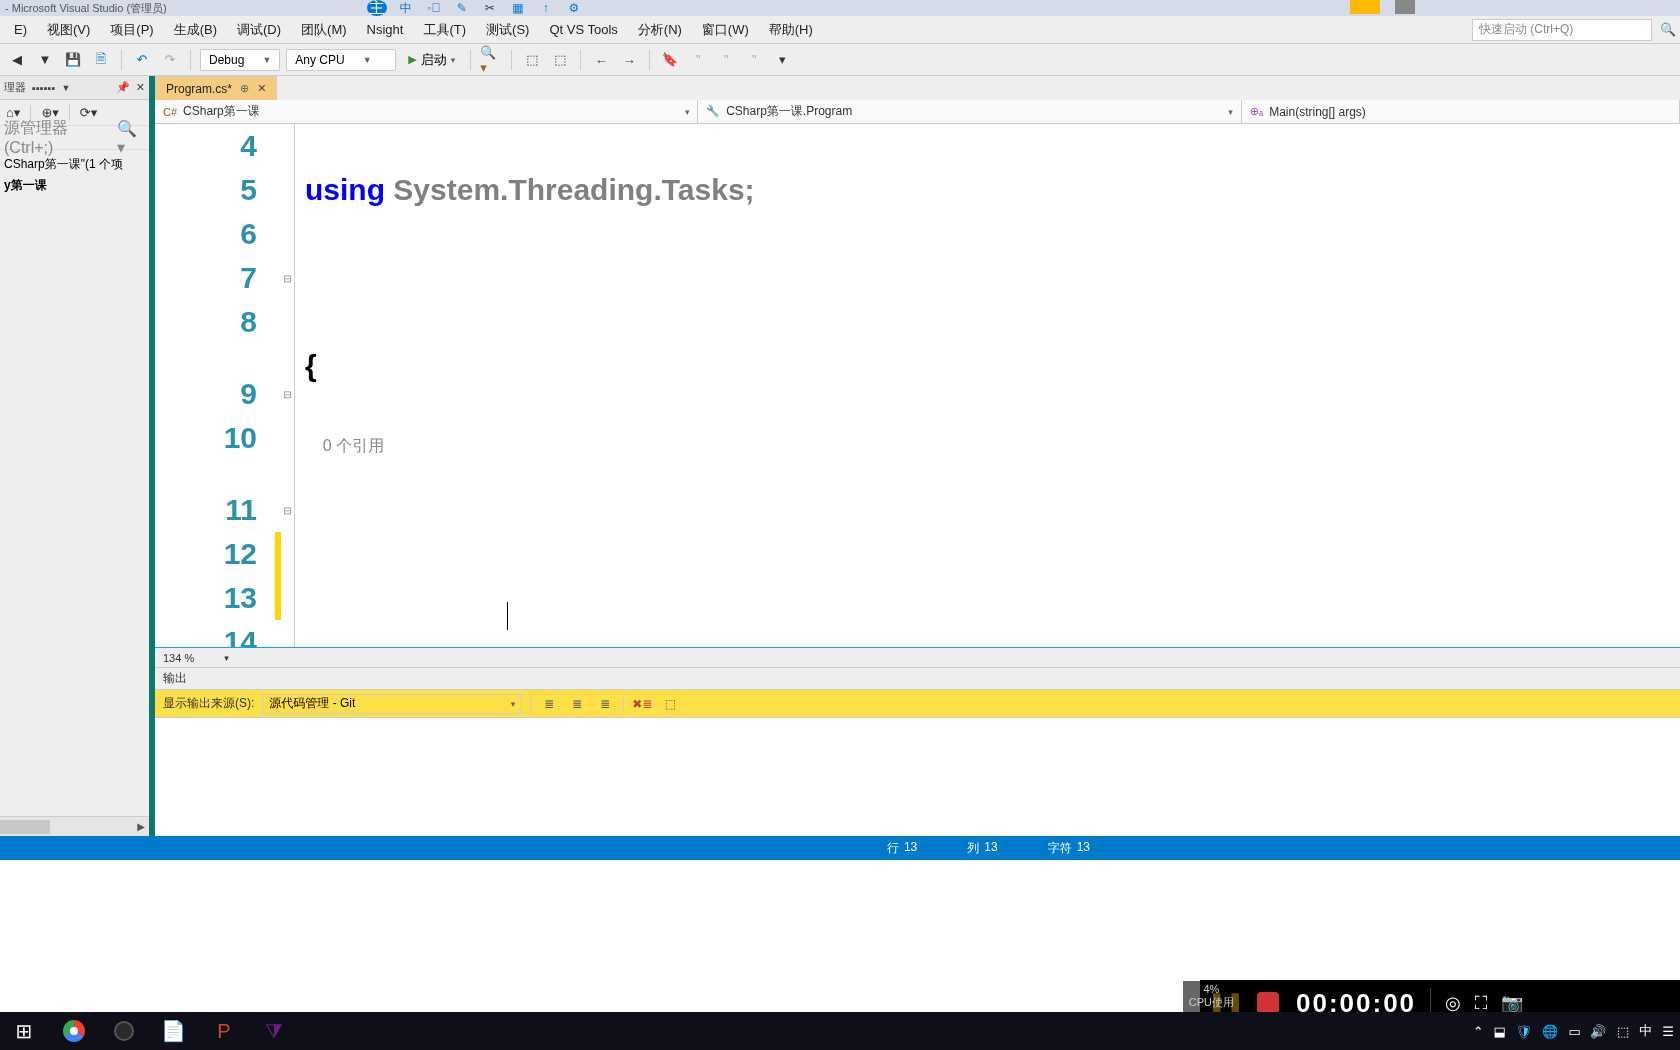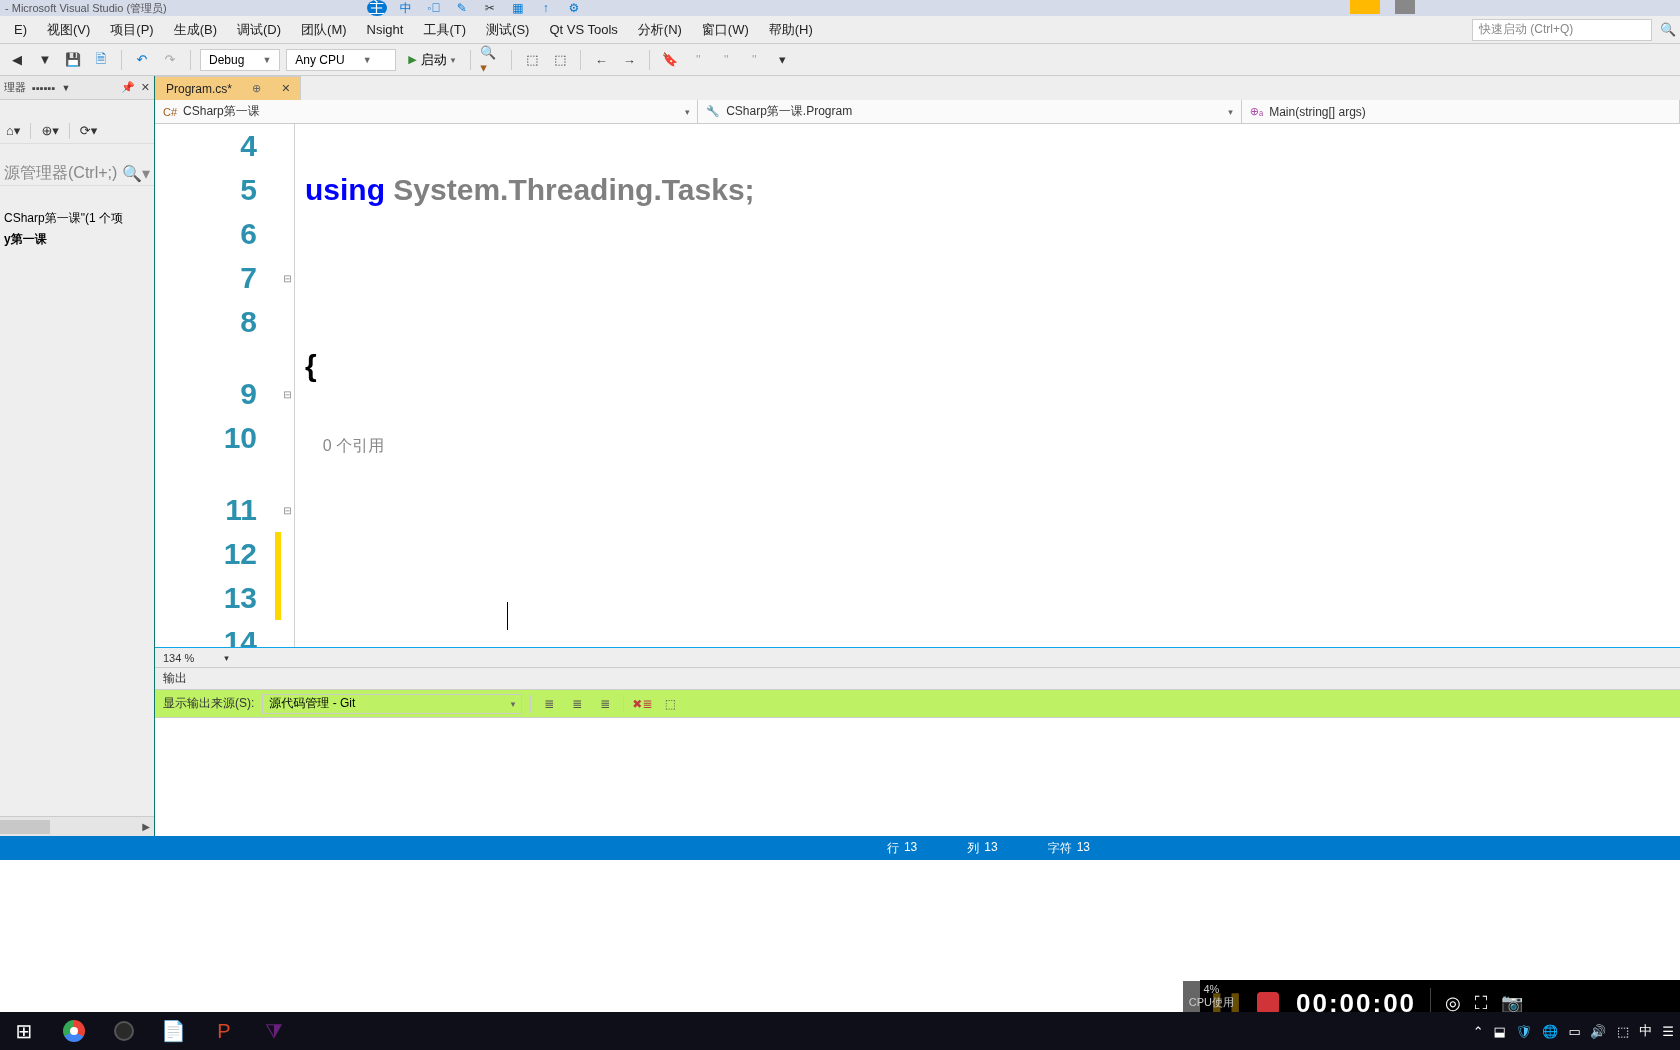--- a/index.html
+++ b/index.html
@@ -28,40 +28,40 @@
 .runbtn .tri { color: #388a34; font-size: 11px; }
 
 
 .abox { position: absolute; right: 300px; top: 0; width: 30px; height: 14px; background: #ffb900; }
 .abox2 { position: absolute; right: 265px; top: 0; width: 20px; height: 14px; background: #888; }
 
 
 .main { display: flex; height: 760px; }
 
 
-.sidebar { width: 155px; background: #eee; border-right: 1px solid #0f766e; display: flex; flex-direction: column; gap: 18px; }
+.sidebar { width: 155px; background: #eee; border-right: 6px solid #0f766e; display: flex; flex-direction: column; }
 .sb-header { height: 24px; display: flex; align-items: center; padding: 0 4px; font-size: 11px; color: #444; border-bottom: 1px solid #ccc; background: #e8e8e8; }
 .sb-header .pin { margin-left: auto; font-size: 11px; }
 .sb-header .x { margin-left: 6px; }
 .sb-toolbar { height: 26px; display: flex; align-items: center; padding: 0 6px; gap: 10px; border-bottom: 1px solid #ddd; }
 .sb-toolbar .i { font-size: 13px; color: #333; }
 .sb-search { height: 24px; display: flex; align-items: center; padding: 0 4px; font-size: 16px; color: #888; border-bottom: 1px solid #ddd; }
 .sb-search .mag { margin-left: auto; }
 .sb-tree { padding: 4px; font-size: 12px; }
 .sb-tree .tnode { padding: 2px 0; white-space: nowrap; overflow: hidden; }
 .sb-bottom { margin-top: auto; height: 20px; background: #e5e5e5; border-top: 1px solid #ccc; display: flex; align-items: center; }
 .sb-bottom .scr { width: 50px; height: 14px; background: #c8c8c8; }
 .sb-bottom .arr { margin-left: auto; padding: 0 4px; color: #555; font-size: 10px; }
 
 
 .editor-area { flex: 1; display: flex; flex-direction: column; background: #fff; }
 
 
 .tabs { height: 24px; background: #eee; display: flex; align-items: flex-end; }
-.tab { height: 24px; background: #f5cc7f; border: 1px solid #ccc; border-bottom: none; padding: 0 10px; display: flex; align-items: center; gap: 20px; font-size: 12px; color: #222; }
+.tab { height: 24px; background: #f5cc7f; border: 1px solid #ccc; border-bottom: none; padding: 0 10px; display: flex; align-items: center; gap: 8px; font-size: 12px; color: #222; }
 .tab .tclose { font-size: 11px; color: #444; }
 .tab .tast { color: #666; font-size: 11px; }
 
 
 .navbar { height: 24px; display: flex; border-bottom: 1px solid #ccc; background: #fafafa; }
 .navcombo { flex: 1; display: flex; align-items: center; padding: 0 8px; font-size: 12px; color: #333; border-right: 1px solid #ccc; gap: 6px; }
 .navcombo .icn { font-size: 11px; color: #a06020; }
 .navcombo .arr { margin-left: auto; color: #666; font-size: 9px; }
 
 
@@ -81,21 +81,21 @@
 .code .ref-line { height: 28px; font-size: 16px; font-weight: normal; color: #888; line-height: 28px; }
 .kw { color: #0000ff; }
 .gray { color: #808080; }
 .cursor-caret { position: absolute; left: 212px; top: 478px; width: 1px; height: 28px; background: #000; }
 
 
 .zoombar { height: 20px; background: #eee; border-top: 1px solid #0ea5e9; display: flex; align-items: center; padding: 0 8px; font-size: 11px; color: #333; }
 .zoombar .zarr { margin-left: 30px; font-size: 9px; }
 
 
-.output-panel { background: #bef264; border-top: 1px solid #ccc; }
+.output-panel { background: #fde047; border-top: 1px solid #ccc; }
 .out-header { height: 22px; background: #eee; padding: 0 8px; display: flex; align-items: center; font-size: 12px; color: #333; border-bottom: 1px solid #ccc; }
 .out-toolbar { height: 28px; display: flex; align-items: center; padding: 0 8px; gap: 8px; border-bottom: 1px solid #ccc; font-size: 12px; }
 .out-toolbar .osrc { color: #333; }
 .out-toolbar .osel { width: 260px; height: 20px; border: 1px solid #ccc; padding: 0 6px; display: flex; align-items: center; }
 .out-toolbar .osel .arr { margin-left: auto; font-size: 9px; color: #666; }
 .out-toolbar .obtn { width: 20px; text-align: center; color: #555; font-size: 12px; }
 .out-body { height: 118px; background: #fff; }
 
 
 .statusbar { height: 24px; background: #007acc; color: #fff; display: flex; align-items: center; padding: 0 20px; font-size: 12px; gap: 50px; }

